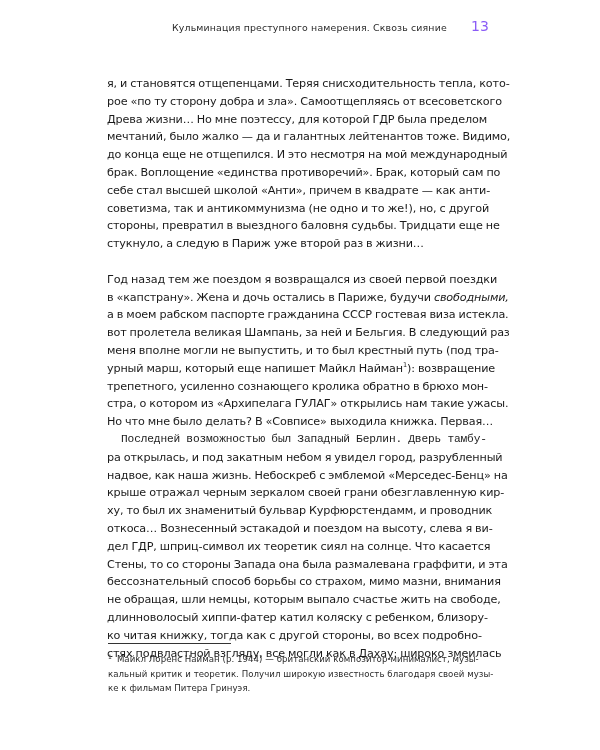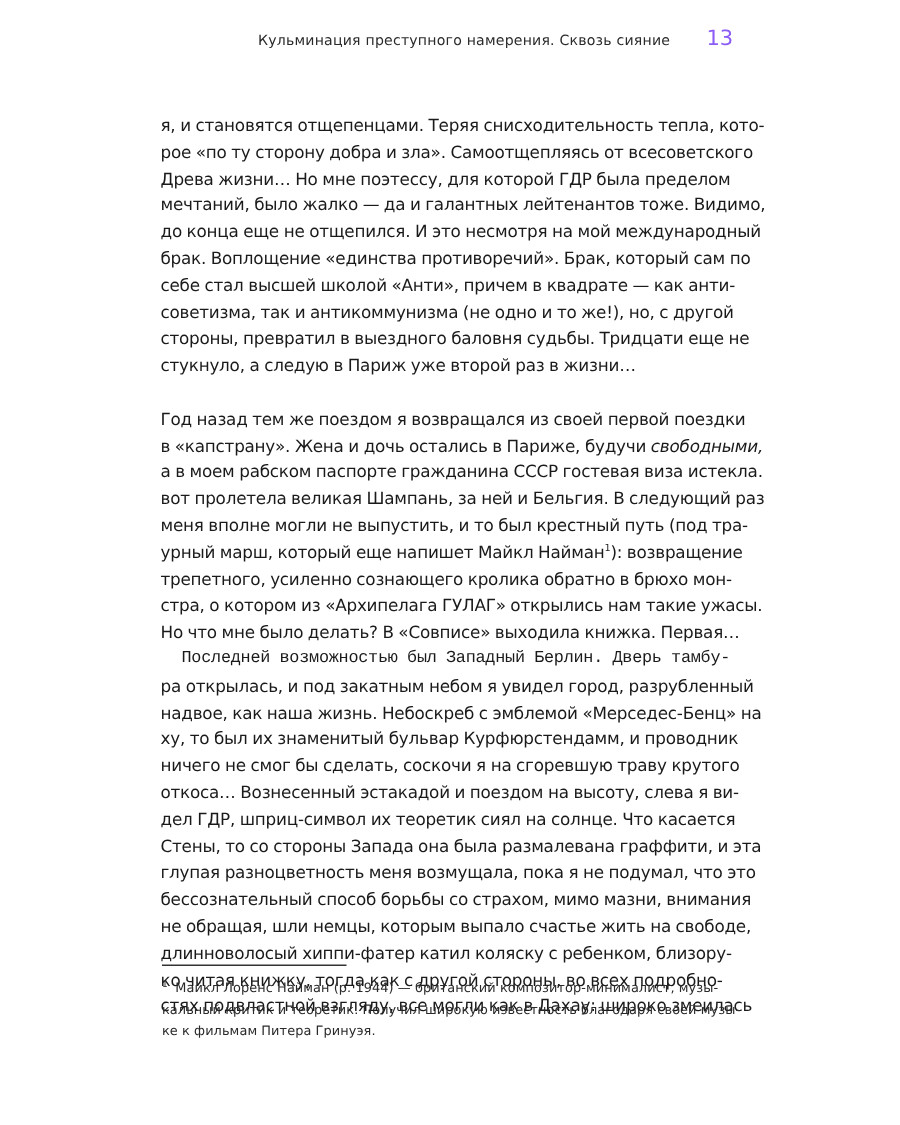--- a/index.html
+++ b/index.html
@@ -135,26 +135,25 @@
       <span class="line"><span>урный марш, который еще напишет Майкл Найман</span><sup>1</sup><span>): возвращение</span></span>
       <span class="line">трепетного, усиленно сознающего кролика обратно в брюхо мон-</span>
       <span class="line">стра, о котором из «Архипелага ГУЛАГ» открылись нам такие ужасы.</span>
       <span class="line last">Но что мне было делать? В «Совписе» выходила книжка. Первая…</span>
     </div>
 
     <div>
       <span class="line indent">Последней возможностью был Западный Берлин. Дверь тамбу-</span>
       <span class="line">ра открылась, и под закатным небом я увидел город, разрубленный</span>
       <span class="line">надвое, как наша жизнь. Небоскреб с эмблемой «Мерседес-Бенц» на</span>
+      <span class="line">крыше отражал черным зеркалом своей грани обезглавленную кир-</span>
       <span class="line">ху, то был их знаменитый бульвар Курфюрстендамм, и проводник</span>
-      <span class="line">ничего не смог бы сделать, соскочи я на сгоревшую траву крутого</span>
       <span class="line">откоса… Вознесенный эстакадой и поездом на высоту, слева я ви-</span>
       <span class="line">дел ГДР, шприц-символ их теоретик сиял на солнце. Что касается</span>
       <span class="line">Стены, то со стороны Запада она была размалевана граффити, и эта</span>
-      <span class="line">глупая разноцветность меня возмущала, пока я не подумал, что это</span>
       <span class="line">бессознательный способ борьбы со страхом, мимо мазни, внимания</span>
       <span class="line">не обращая, шли немцы, которым выпало счастье жить на свободе,</span>
       <span class="line">длинноволосый хиппи-фатер катил коляску с ребенком, близору-</span>
       <span class="line">ко читая книжку, тогда как с другой стороны, во всех подробно-</span>
       <span class="line">стях подвластной взгляду, все могли как в Дахау: широко змеилась</span>
     </div>
   </div>
 
   <div class="footnote-rule"></div>
 

